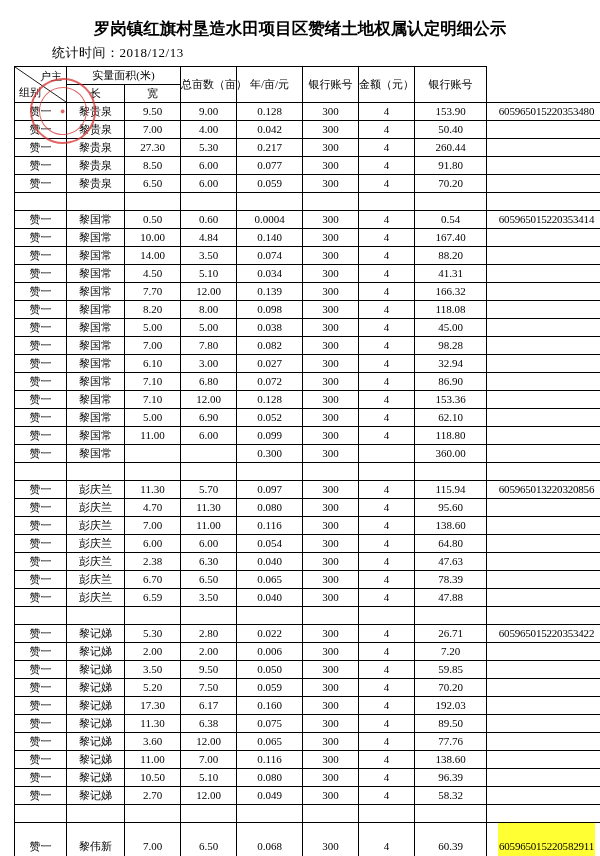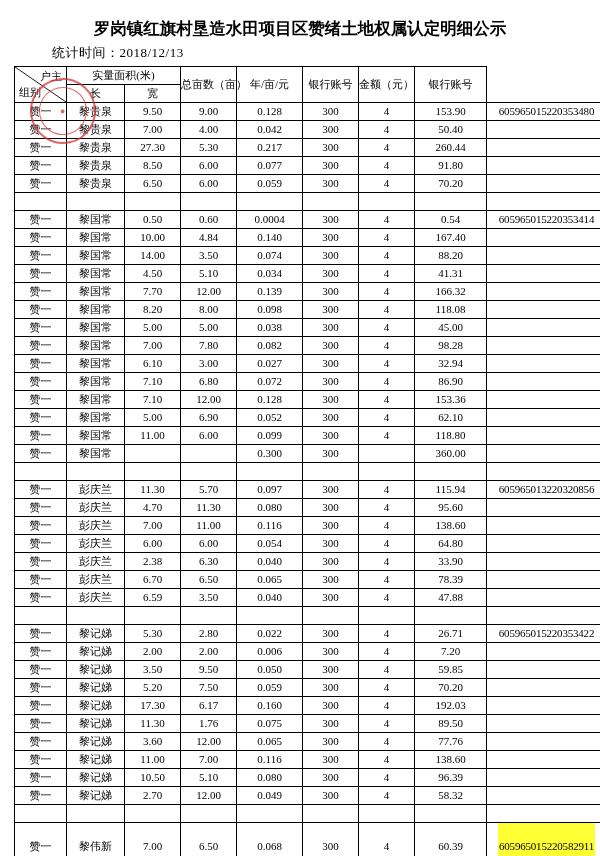--- a/index.html
+++ b/index.html
@@ -442,21 +442,21 @@
           <td class="acct">&nbsp;</td>
         </tr>
         <tr>
           <td>赞一</td>
           <td>彭庆兰</td>
           <td>2.38</td>
           <td>6.30</td>
           <td>0.040</td>
           <td>300</td>
           <td>4</td>
-          <td>33.90</td>
+          <td>47.63</td>
           <td class="acct">&nbsp;</td>
         </tr>
         <tr>
           <td>赞一</td>
           <td>彭庆兰</td>
           <td>6.70</td>
           <td>6.50</td>
           <td>0.065</td>
           <td>300</td>
           <td>4</td>
@@ -537,21 +537,21 @@
           <td>0.160</td>
           <td>300</td>
           <td>4</td>
           <td>192.03</td>
           <td class="acct">&nbsp;</td>
         </tr>
         <tr>
           <td>赞一</td>
           <td>黎记娣</td>
           <td>11.30</td>
-          <td>1.76</td>
+          <td>6.38</td>
           <td>0.075</td>
           <td>300</td>
           <td>4</td>
           <td>89.50</td>
           <td class="acct">&nbsp;</td>
         </tr>
         <tr>
           <td>赞一</td>
           <td>黎记娣</td>
           <td>3.60</td>

